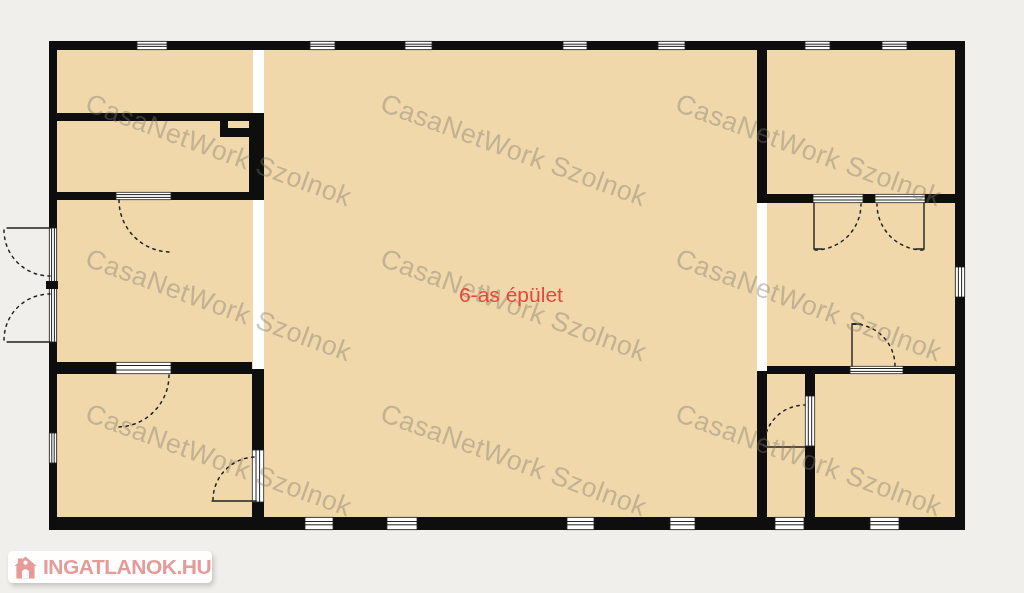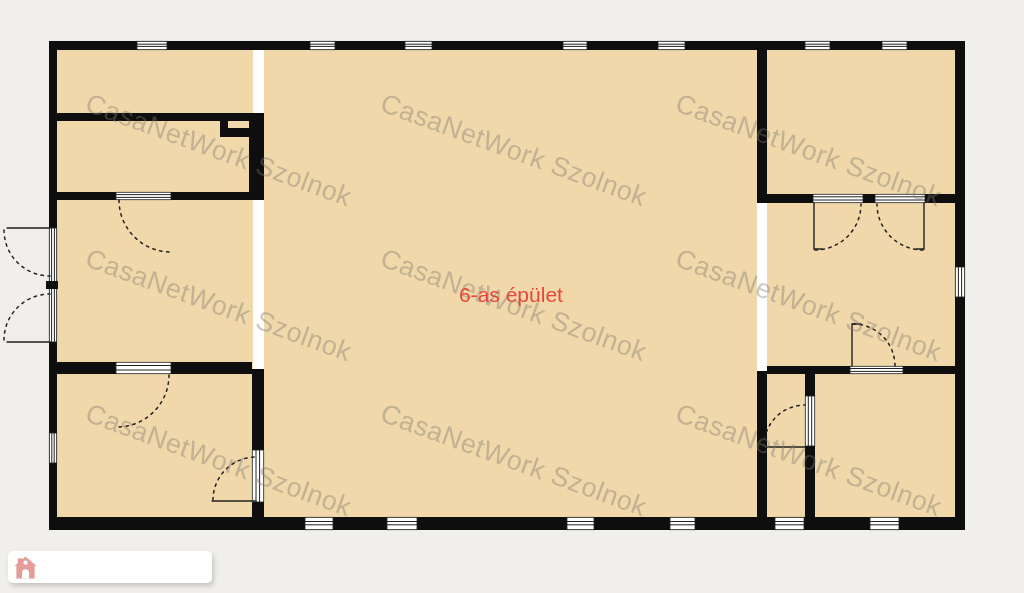--- a/index.html
+++ b/index.html
@@ -223,15 +223,16 @@
   <div class="logo">
     <svg width="23" height="23" viewBox="0 0 24 24">
       <g fill="#e59b97">
         <rect x="4" y="2.5" width="4.5" height="6"></rect>
         <polygon points="12,0.5 23.5,10.5 0.5,10.5"></polygon>
         <rect x="2.5" y="10.5" width="19" height="13"></rect>
       </g>
       <circle cx="12" cy="7" r="2.2" fill="#ffffff"></circle>
       <path d="M8.3 23.5 V17.6 A3.7 3.7 0 0 1 15.7 17.6 V23.5 Z" fill="#ffffff"></path>
     </svg>
+    <span class="logo-text">INGATLANOK.HU</span>
   </div>
 
 </div>
 
 </body></html>

